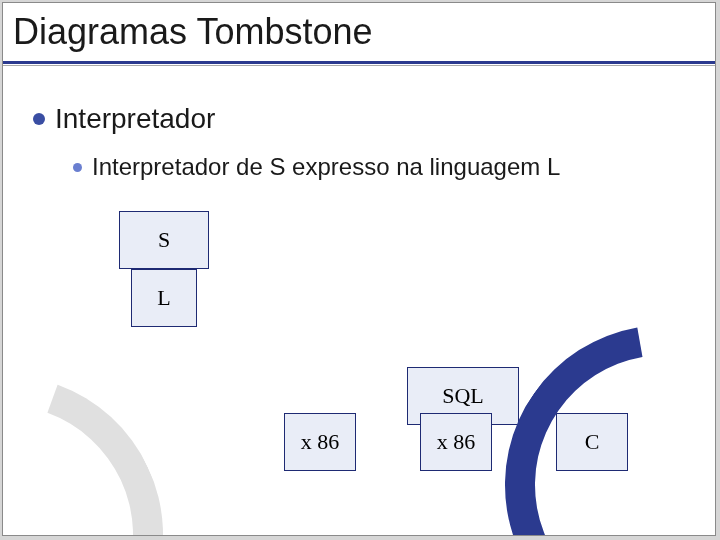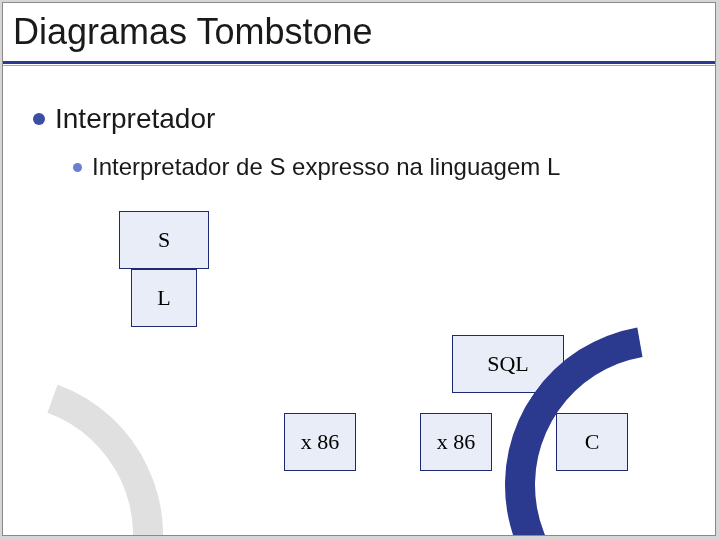--- a/index.html
+++ b/index.html
@@ -125,21 +125,21 @@
   <div class="bullet-row" style="left:70px; top:150px;">
     <span class="blt small"></span>
     <span class="lvl2-text">Interpretador de S expresso na linguagem L</span>
   </div>
 
   <div class="box" style="left:116px; top:208px; width:90px; height:58px;">S</div>
   <div class="box" style="left:128px; top:266px; width:66px; height:58px;">L</div>
 
   <div class="box" style="left:281px; top:410px; width:72px; height:58px;">x 86</div>
 
-  <div class="box" style="left:404px; top:332px; width:112px; height:58px;margin-left:45px;">SQL</div>
+  <div class="box" style="left:404px; top:364px; width:112px; height:58px;">SQL</div>
   <div class="box" style="left:417px; top:410px; width:72px; height:58px;">x 86</div>
 
   <div class="box" style="left:553px; top:410px; width:72px; height:58px;">C</div>
 
   <div class="arc-left"></div>
   <div class="arc-right"></div>
 
 </div>
 
 </body></html>

